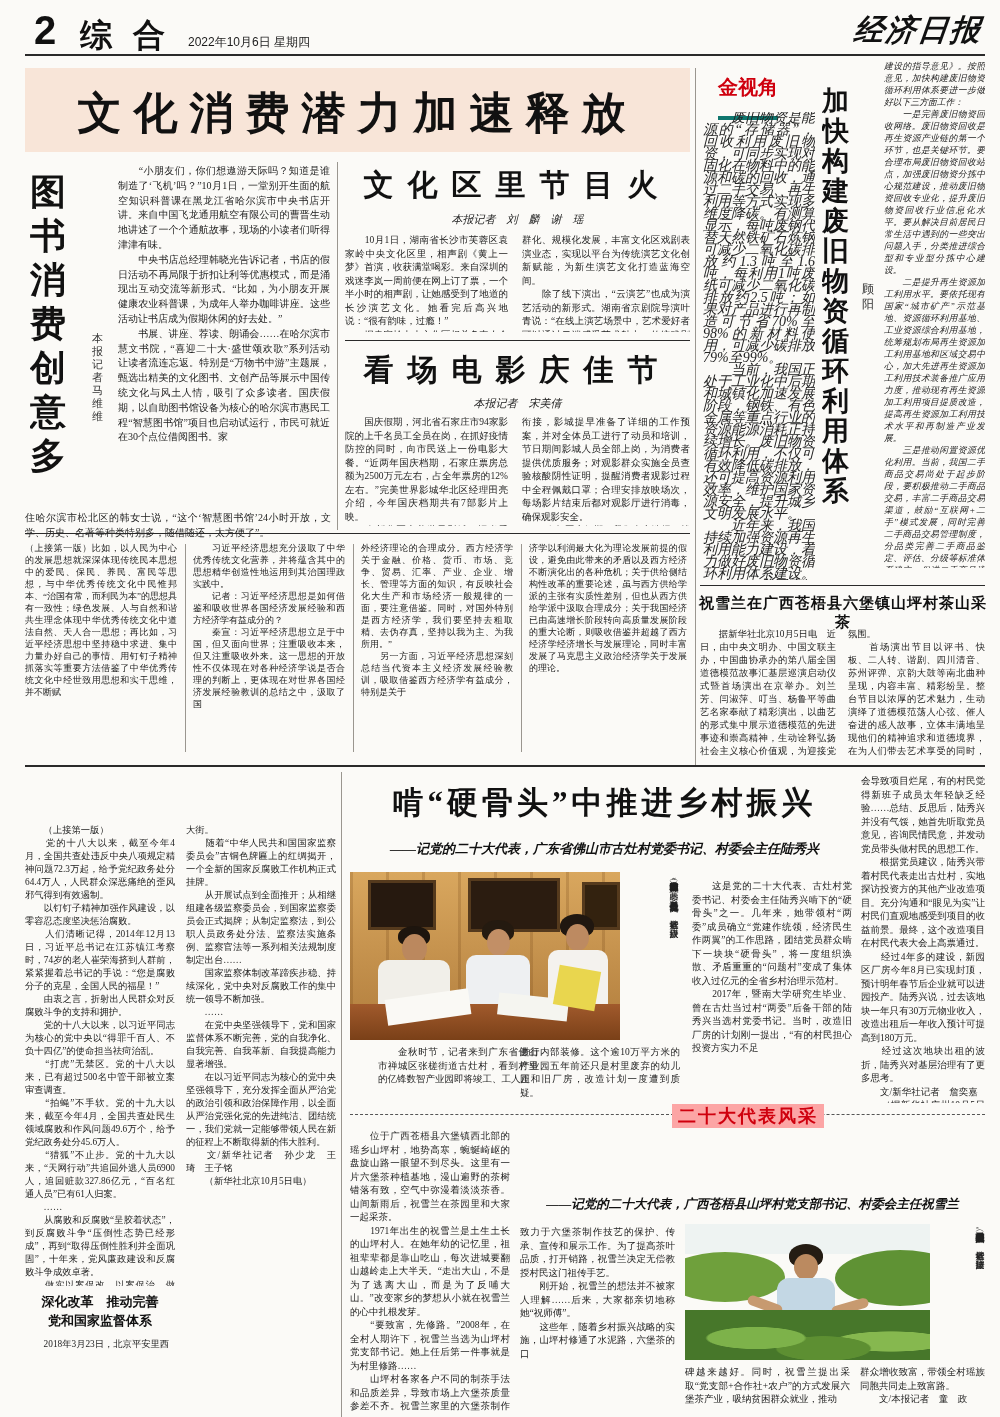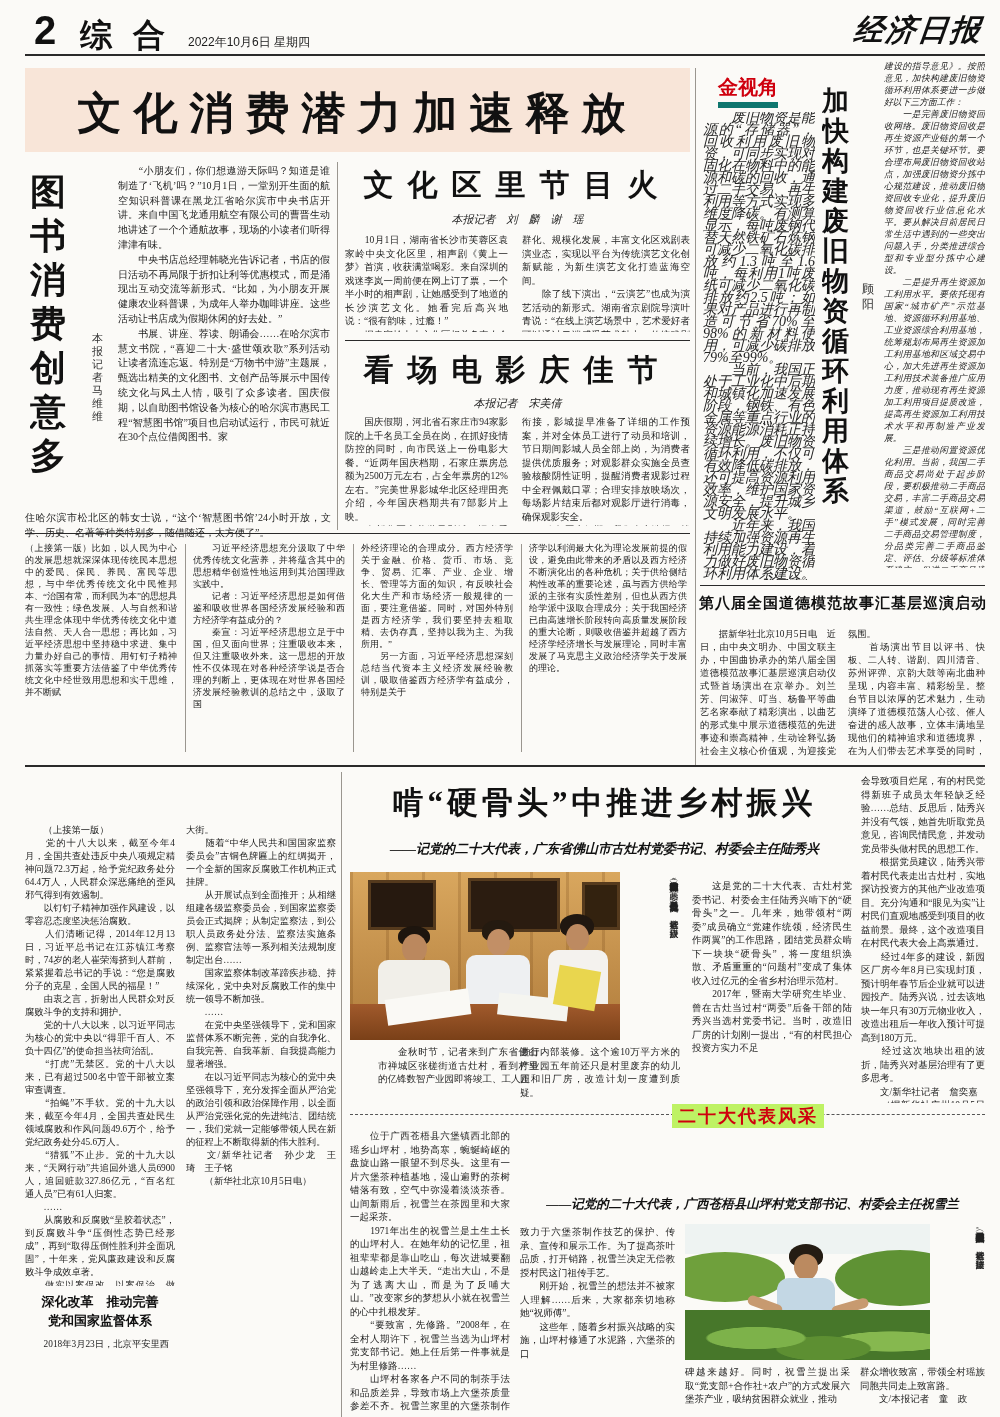--- a/index.html
+++ b/index.html
@@ -67,34 +67,34 @@
 　　记者：习近平经济思想是如何借鉴和吸收世界各国经济发展经验和西方经济学有益成分的？
 　　秦宣：习近平经济思想立足于中国，但又面向世界；注重吸收本来，但又注重吸收外来。这一思想的开放性不仅体现在对各种经济学说是否合理的判断上，更体现在对世界各国经济发展经验教训的总结之中，汲取了国</div>
   <div class="col col-sm" style="left:361px;top:542px;width:152px;height:213px;">外经济理论的合理成分。西方经济学关于金融、价格、货币、市场、竞争、贸易、汇率、产业、企业、增长、管理等方面的知识，有反映社会化大生产和市场经济一般规律的一面，要注意借鉴。同时，对国外特别是西方经济学，我们要坚持去粗取精、去伪存真，坚持以我为主、为我所用。”
 　　另一方面，习近平经济思想深刻总结当代资本主义经济发展经验教训，吸取借鉴西方经济学有益成分，特别是关于</div>
   <div class="col col-sm" style="left:529px;top:542px;width:158px;height:213px;">济学以利润最大化为理论发展前提的假设，避免由此带来的矛盾以及西方经济不断演化出的各种危机；关于供给侧结构性改革的重要论述，虽与西方供给学派的主张有实质性差别，但也从西方供给学派中汲取合理成分；关于我国经济已由高速增长阶段转向高质量发展阶段的重大论断，则吸收借鉴并超越了西方经济学经济增长与发展理论，同时丰富发展了马克思主义政治经济学关于发展的理论。</div>
   <div class="vrule" style="left:185px;top:544px;height:208px;"></div>
   <div class="vrule" style="left:353px;top:544px;height:208px;"></div>
   <div class="vrule" style="left:521px;top:544px;height:208px;"></div>
 
   <div class="vrule" style="left:695px;top:68px;height:697px;"></div>
-  <div class="abs hl-sans red" style="left:718px;top:74px;font-size:20px;border-bottom:6px solid #0f766e;padding-bottom:1px;">金视角</div>
+  <div class="abs hl-sans red" style="left:718px;top:74px;font-size:20px;border-bottom:4px solid #0f766e;padding-bottom:15px;">金视角</div>
   <div class="abs hl-sans stack" style="left:822px;top:86px;width:30px;font-size:27px;line-height:30px;">加快构建废旧物资循环利用体系</div>
   <div class="abs stack" style="left:862px;top:282px;width:14px;font-size:12px;line-height:15px;color:#333;">顾阳</div>
   <div class="col kai" style="left:703px;top:112px;width:112px;height:468px;font-size:14px;line-height:12px;">　　废旧物资是能源的“存储器”，回收利用废旧物资，可同步实现对固化在物料中的能源和碳的回收，通过二手交易、再生利用等方式实现多维度降碳。有测算显示，每吨废钢代替天然铁矿石炼钢可减少二氧化碳排放约1.3吨至1.6吨，每利用1吨废纸可减少二氧化碳排放约2.5吨；如果对产品进行再制造可节省70%至98%的新材料使用，可减少碳排放79%至99%。
 　　当前，我国正处于工业化中后期和城镇化加速发展阶段，钢铁、有色金属等重点行业的资源能源消耗正持续增长。废旧物资循环利用，不仅可有效降低碳排放，还可提高资源利用效率，维护国家资源安全，提升城乡文明发展水平。
 　　近年来，我国持续加强资源再生利用能力建设，着力做好废旧物资循环利用体系建设。2020年，我国废钢利用量约为2.6亿吨，再生有色金属产量1450万吨，取得了显著成效。
 　　但总体看，我国资源利用效率仍不高，特别是再生资源回收利用规范化水平较低，回收设施缺乏用地保障，低值可回收物回收利用难等问题，尚未得到根本解决。为此，国家发展改革委会同商务部等部门在今年初联合印发了《关于加快废旧物资循环利用体系</div>
   <div class="col kai" style="left:884px;top:60px;width:101px;height:508px;font-size:8.8px;line-height:12px;">建设的指导意见》。按照意见，加快构建废旧物资循环利用体系要进一步做好以下三方面工作：
 　　一是完善废旧物资回收网络。废旧物资回收是再生资源产业链的第一个环节，也是关键环节。要合理布局废旧物资回收站点，加强废旧物资分拣中心规范建设，推动废旧物资回收专业化，提升废旧物资回收行业信息化水平。要从解决目前居民日常生活中遇到的一些突出问题入手，分类推进综合型和专业型分拣中心建设。
 　　二是提升再生资源加工利用水平。要依托现有国家“城市矿产”示范基地、资源循环利用基地、工业资源综合利用基地，统筹规划布局再生资源加工利用基地和区域交易中心，加大先进再生资源加工利用技术装备推广应用力度，推动现有再生资源加工利用项目提质改造，提高再生资源加工利用技术水平和再制造产业发展。
 　　三是推动闲置资源优化利用。当前，我国二手商品交易尚处于起步阶段，要积极推动二手商品交易，丰富二手商品交易渠道，鼓励“互联网+二手”模式发展，同时完善二手商品交易管理制度，分品类完善二手商品鉴定、评估、分级等标准体系建立，促进二手商品流通秩序和交易行为更加规范。</div>
   <div class="hrule" style="left:700px;top:585px;width:285px;height:1px;"></div>
 
-  <div class="abs hl-sans center" style="left:698px;top:594px;width:290px;font-size:15px;letter-spacing:1px;">第八届全国道德模范故事汇基层巡演启动</div>
+  <div class="abs hl-sans center" style="left:698px;top:594px;width:290px;font-size:15px;letter-spacing:1px;">祝雪兰在广西苍梧县六堡镇山坪村茶山采茶</div>
   <div class="col" style="left:700px;top:628px;width:136px;height:128px;font-size:9.3px;line-height:13px;">　　据新华社北京10月5日电　近日，由中央文明办、中国文联主办，中国曲协承办的第八届全国道德模范故事汇基层巡演启动仪式暨首场演出在京举办。刘兰芳、闫淑萍、叮当、杨鲁平等曲艺名家奉献了精彩演出，以曲艺的形式集中展示道德模范的先进事迹和崇高精神，生动诠释弘扬社会主义核心价值观，为迎接党的二十大胜利召开营造浓厚</div>
   <div class="col" style="left:848px;top:628px;width:137px;height:128px;font-size:9.3px;line-height:13px;">氛围。
 　　首场演出节目以评书、快板、二人转、谐剧、四川清音、苏州评弹、京韵大鼓等南北曲种呈现，内容丰富、精彩纷呈。整台节目以浓厚的艺术魅力，生动演绎了道德模范荡人心弦、催人奋进的感人故事，立体丰满地呈现他们的精神追求和道德境界，在为人们带去艺术享受的同时，更让人们深受感召与鼓舞。</div>
 
   <div class="hrule" style="left:25px;top:765px;width:960px;height:2px;"></div>
 
   <div class="col" style="left:25px;top:824px;width:150px;height:462px;font-size:9.3px;line-height:13px;">　　（上接第一版）
 　　党的十八大以来，截至今年4月，全国共查处违反中央八项规定精神问题72.3万起，给予党纪政务处分64.4万人，人民群众深恶痛绝的歪风邪气得到有效遏制。
 　　以钉钉子精神加强作风建设，以零容忍态度坚决惩治腐败。
 　　人们清晰记得，2014年12月13日，习近平总书记在江苏镇江考察时，74岁的老人崔荣海挤到人群前，紧紧握着总书记的手说：“您是腐败分子的克星，全国人民的福星！”
@@ -150,21 +150,21 @@
   <div class="col" style="left:692px;top:880px;width:160px;height:222px;">　　这是党的二十大代表、古灶村党委书记、村委会主任陆秀兴啃下的“硬骨头”之一。几年来，她带领村“两委”成员确立“党建作统领，经济民生作两翼”的工作思路，团结党员群众啃下一块块“硬骨头”，将一度组织涣散、矛盾重重的“问题村”变成了集体收入过亿元的全省乡村治理示范村。
 　　2017年，暨南大学研究生毕业、曾在古灶当过村“两委”后备干部的陆秀兴当选村党委书记。当时，改造旧厂房的计划刚一提出，“有的村民担心投资方实力不足</div>
   <div class="col" style="left:861px;top:775px;width:124px;height:328px;">会导致项目烂尾，有的村民觉得新班子成员太年轻缺乏经验……总结、反思后，陆秀兴并没有气馁，她首先听取党员意见，咨询民情民意，并发动党员带头做村民的思想工作。
 　　根据党员建议，陆秀兴带着村民代表走出古灶村，实地探访投资方的其他产业改造项目。充分沟通和“眼见为实”让村民们直观地感受到项目的收益前景。最终，这个改造项目在村民代表大会上高票通过。
 　　经过4年多的建设，新园区厂房今年8月已实现封顶，预计明年春节后企业就可以进园投产。陆秀兴说，过去该地块一年只有30万元物业收入，改造出租后一年收入预计可提高到180万元。
 　　经过这次地块出租的波折，陆秀兴对基层治理有了更多思考。
 　　文/新华社记者　詹奕嘉
 　　（据新华社广州10月5日电）</div>
 
   <div class="abs" style="left:350px;top:1114px;width:635px;border-top:1px dashed #555;"></div>
-  <div class="abs hl-sans red" style="left:672px;top:1104px;font-size:18px;letter-spacing:2px;background:#bef264;padding:0 6px;">二十大代表风采</div>
+  <div class="abs hl-sans red" style="left:672px;top:1104px;font-size:18px;letter-spacing:2px;background:#fca5a5;padding:0 6px;">二十大代表风采</div>
 
   <div class="col" style="left:350px;top:1130px;width:160px;height:284px;">　　位于广西苍梧县六堡镇西北部的瑶乡山坪村，地势高寒，蜿蜒崎岖的盘旋山路一眼望不到尽头。这里有一片六堡茶种植基地，漫山遍野的茶树错落有致，空气中弥漫着淡淡茶香。山间新雨后，祝雪兰在茶园里和大家一起采茶。
 　　1971年出生的祝雪兰是土生土长的山坪村人。在她年幼的记忆里，祖祖辈辈都是靠山吃山，每次进城要翻山越岭走上大半天。“走出大山，不是为了逃离大山，而是为了反哺大山。”改变家乡的梦想从小就在祝雪兰的心中扎根发芽。
 　　“要致富，先修路。”2008年，在全村人期许下，祝雪兰当选为山坪村党支部书记。她上任后第一件事就是为村里修路……
 　　山坪村各家各户不同的制茶手法和品质差异，导致市场上六堡茶质量参差不齐。祝雪兰家里的六堡茶制作技艺是祖传手艺，作为第四代传承人，她</div>
   <div class="abs hl-serif center kai" style="left:520px;top:1196px;width:465px;font-size:12.5px;">——记党的二十大代表，广西苍梧县山坪村党支部书记、村委会主任祝雪兰</div>
   <div class="col" style="left:520px;top:1226px;width:155px;height:188px;">致力于六堡茶制作技艺的保护、传承、宣传和展示工作。为了提高茶叶品质，打开销路，祝雪兰决定无偿教授村民这门祖传手艺。
 　　刚开始，祝雪兰的想法并不被家人理解……后来，大家都亲切地称她“祝师傅”。
 　　这些年，随着乡村振兴战略的实施，山坪村修通了水泥路，六堡茶的口</div>
 

